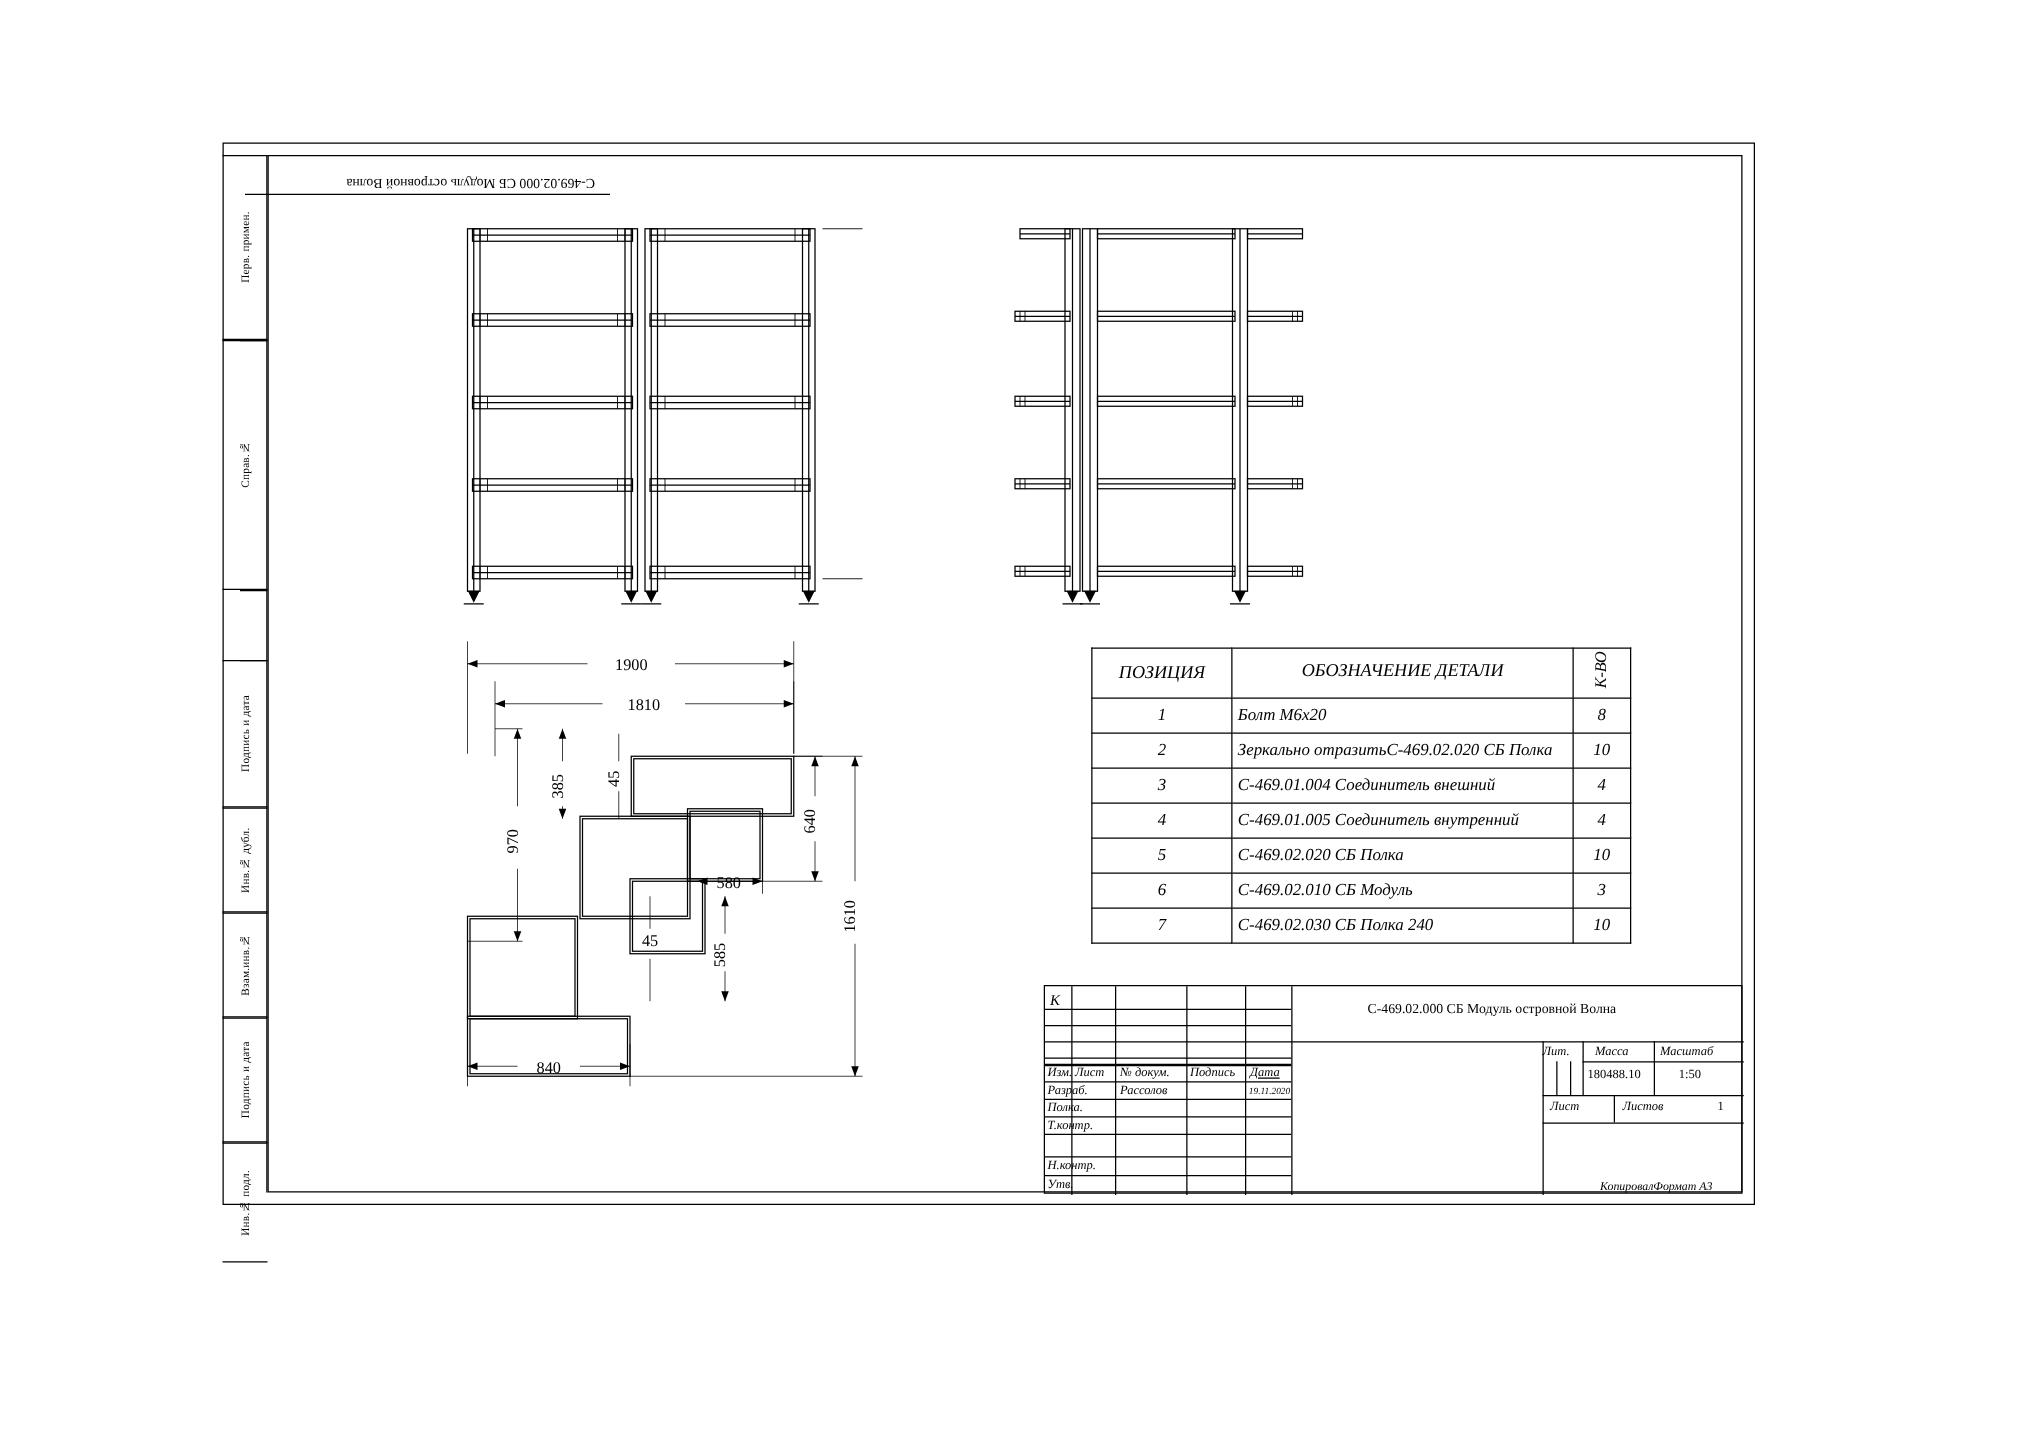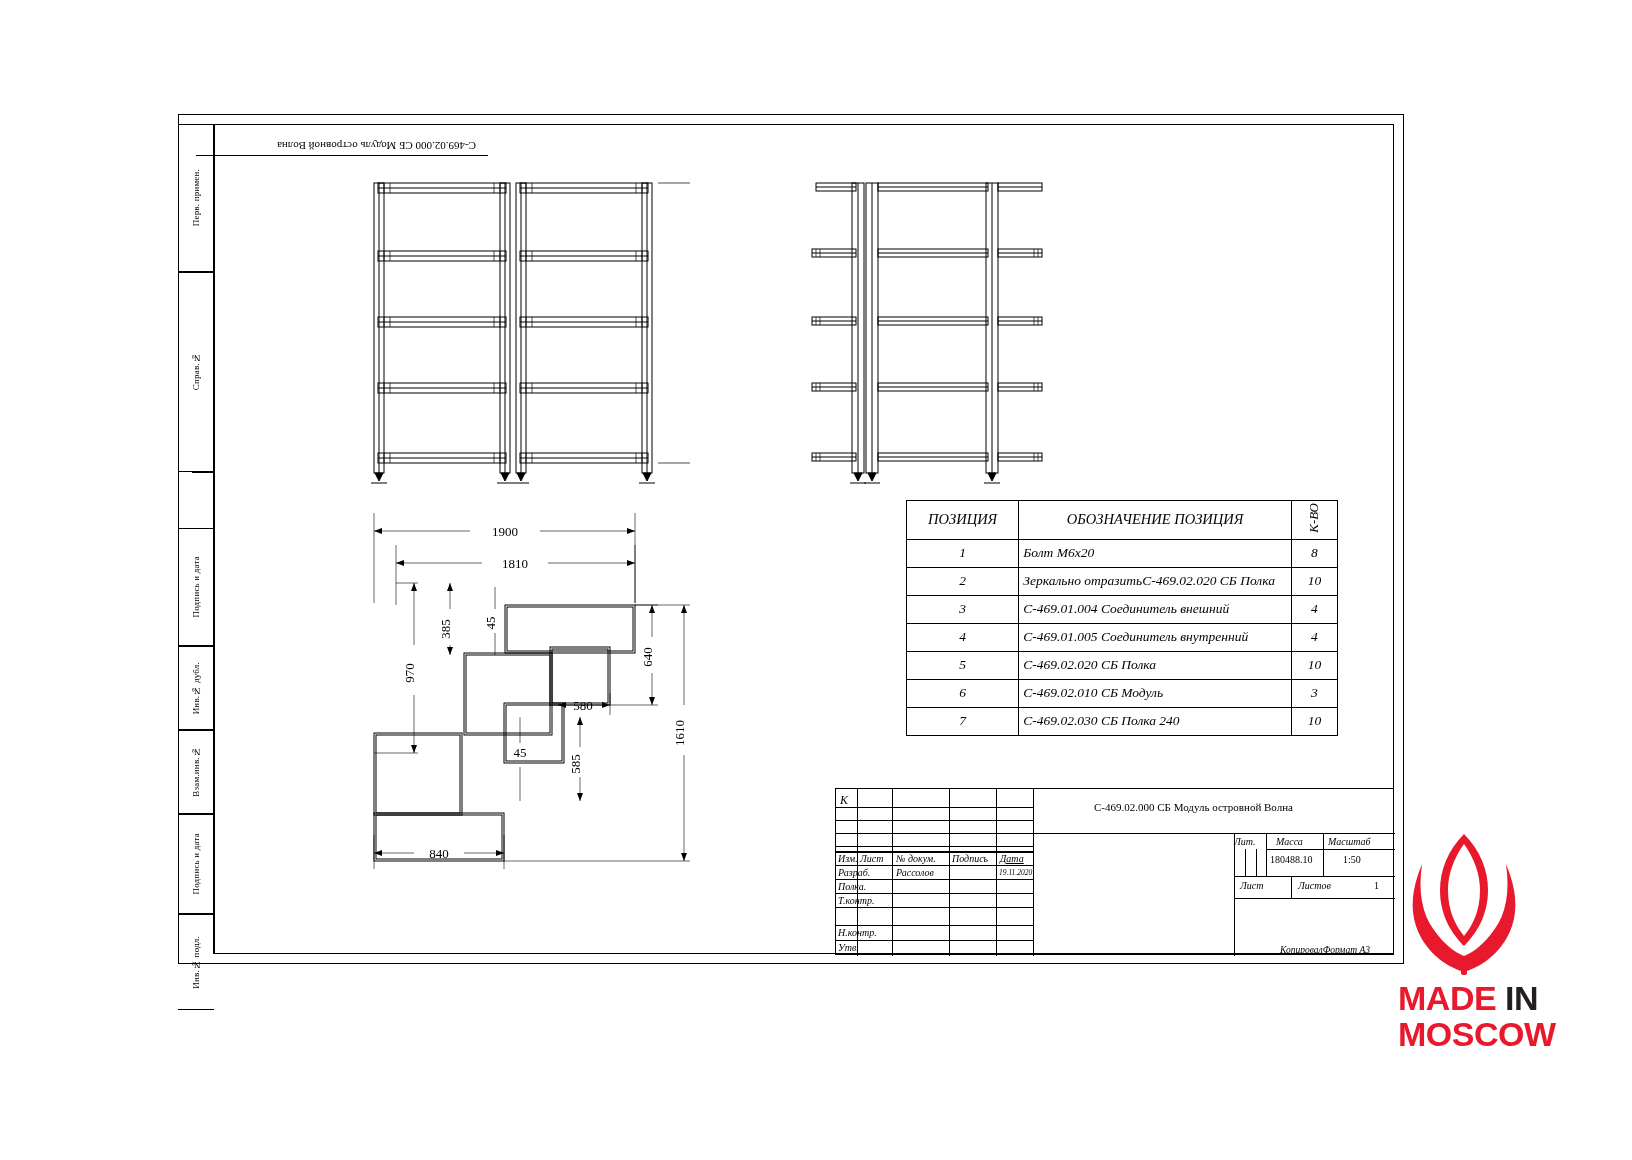--- a/index.html
+++ b/index.html
@@ -97,27 +97,26 @@
 
   
   .view {
     position: absolute;
   }
 
   
   .parts-table {
     position: absolute;
     left: 873px;
-    top: 500px;
+    top: 518px;
     width: 432px;
     border-collapse: collapse;
     font-family: "Liberation Serif", serif;
     font-style: italic;
     font-size: 13.5px;
-    margin-left: 33px;
   }
   .parts-table td, .parts-table th {
     border: 1px solid #000;
     padding: 2px 4px;
     box-sizing: border-box;
   }
   .parts-table thead th {
     font-weight: normal;
     font-style: italic;
     text-align: center;
@@ -518,21 +517,21 @@
     <text class="dim-txt" x="231" y="205" text-anchor="middle">580</text>
     <text class="dim-txt" x="228" y="259" transform="rotate(-90 228 259)" text-anchor="middle">585</text>
     <text class="dim-txt" x="168" y="252" text-anchor="middle">45</text>
     <text class="dim-txt" x="87" y="353" text-anchor="middle">840</text>
   </svg>
 
   <table class="parts-table">
     <thead>
       <tr>
         <th class="pt-pos">ПОЗИЦИЯ</th>
-        <th class="pt-name" style="text-align:center;">ОБОЗНАЧЕНИЕ ПОЗИЦИЯ</th>
+        <th class="pt-name" style="text-align:center;">ОБОЗНАЧЕНИЕ ДЕТАЛИ</th>
         <th class="pt-qty-head">
           <span class="vert-label">К-ВО</span>
         </th>
       </tr>
     </thead>
     <tbody>
       <tr>
         <td class="pt-pos">1</td>
         <td class="pt-name">Болт М6х20</td>
         <td class="pt-qty">8</td>
@@ -633,31 +632,14 @@
     <div class="cell-txt" style="left:538px; top:91px; font-style:normal;">1</div>
     <div class="abs bb" style="left:398px; top:109px; width:161px; height:0;"></div>
     <div class="abs br" style="left:398px; top:87px; width:0; height:80px;"></div>
   </div>
 
   <div class="copy-row">
     <span>Копировал</span>
     <span>Формат А3</span>
   </div>
 
-  <div class="logo-wrap">
-    <svg width="132" height="150" viewBox="0 0 132 150">
-      <g fill="#e8192c">
-        <path d="M66 4 C50 20 42 40 42 60 C42 86 54 104 66 116 C78 104 90 86 90 60 C90 40 82 20 66 4 Z
-                 M66 14 C76 28 82 44 82 60 C82 82 74 96 66 106 C58 96 50 82 50 60 C50 44 56 28 66 14 Z"></path>
-        <path d="M24 34 C14 58 12 78 18 96 C26 120 46 136 66 142 C86 136 106 120 114 96 C120 78 118 58 108 34
-                 C112 62 108 84 96 100 C86 114 76 122 66 126 C56 122 46 114 36 100 C24 84 20 62 24 34 Z"></path>
-        <rect x="52" y="128" width="28" height="5" rx="2"></rect>
-        <rect x="63" y="136" width="6" height="9" rx="2"></rect>
-      </g>
-    </svg>
-    <div class="logo-text">
-      <span>MADE</span>
-      <span class="made-in-thin">IN</span><br>
-      <span>MOSCOW</span>
-    </div>
-  </div>
 
 </div>
 
 </body></html>

